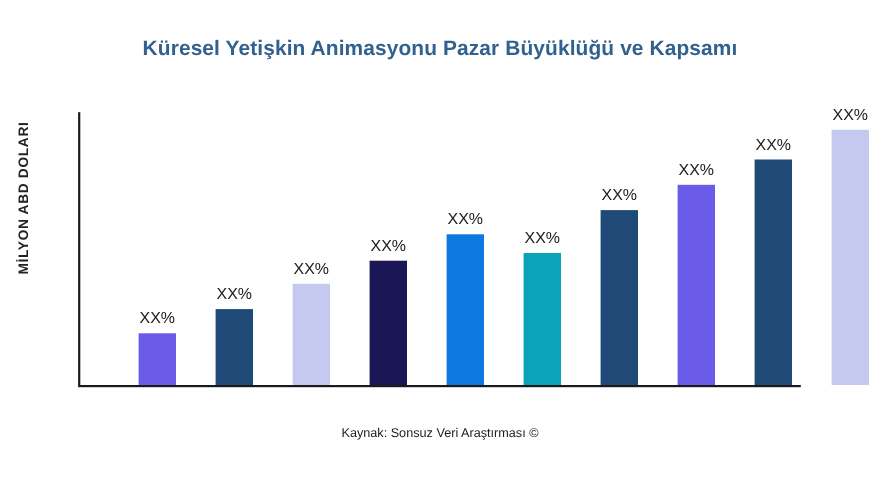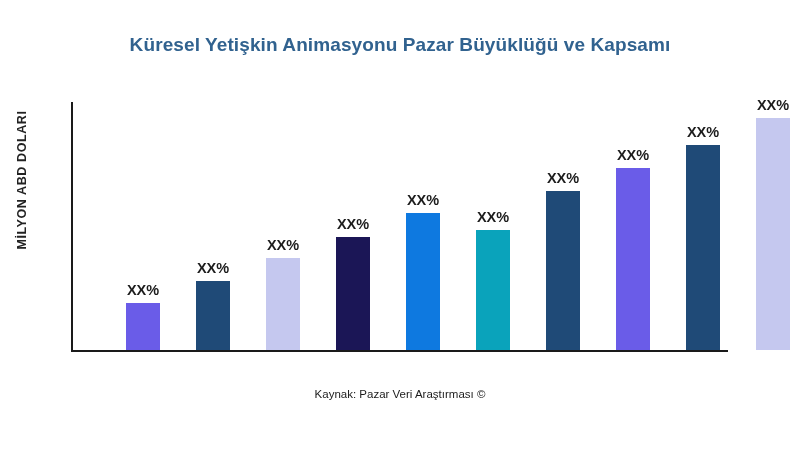--- a/index.html
+++ b/index.html
@@ -92,21 +92,21 @@
     left: 50%;
     transform: translateX(-50%);
     width: 34px;
   }
   .bar-label {
     position: absolute;
     left: 50%;
     transform: translateX(-50%);
     white-space: nowrap;
     font-size: 14.5px;
-    font-weight: 700;
+    font-weight: 400;
     color: #1c1c1c;
   }
 
   
   #annotation {
     position: absolute;
     left: 148px;
     top: 142px;
     font-size: 14.5px;
     color: #ef2020;
@@ -177,15 +177,15 @@
           <div class="bar-label" style="bottom: 210px;">XX%</div>
         </div>
         <div class="bar-slot" style="left: 667px;">
           <div class="bar" style="height: 232px; background: rgb(197, 200, 239);"></div>
           <div class="bar-label" style="bottom: 237px;">XX%</div>
         </div>
       </div>
     <div id="ticks-container"></div>
   </div>
 
-  <div id="source">Kaynak: Pazar Veri Araştırması ©</div>
+  <div id="source">Kaynak: Sonsuz Veri Araştırması ©</div>
 
 </div>
 
 </body></html>

